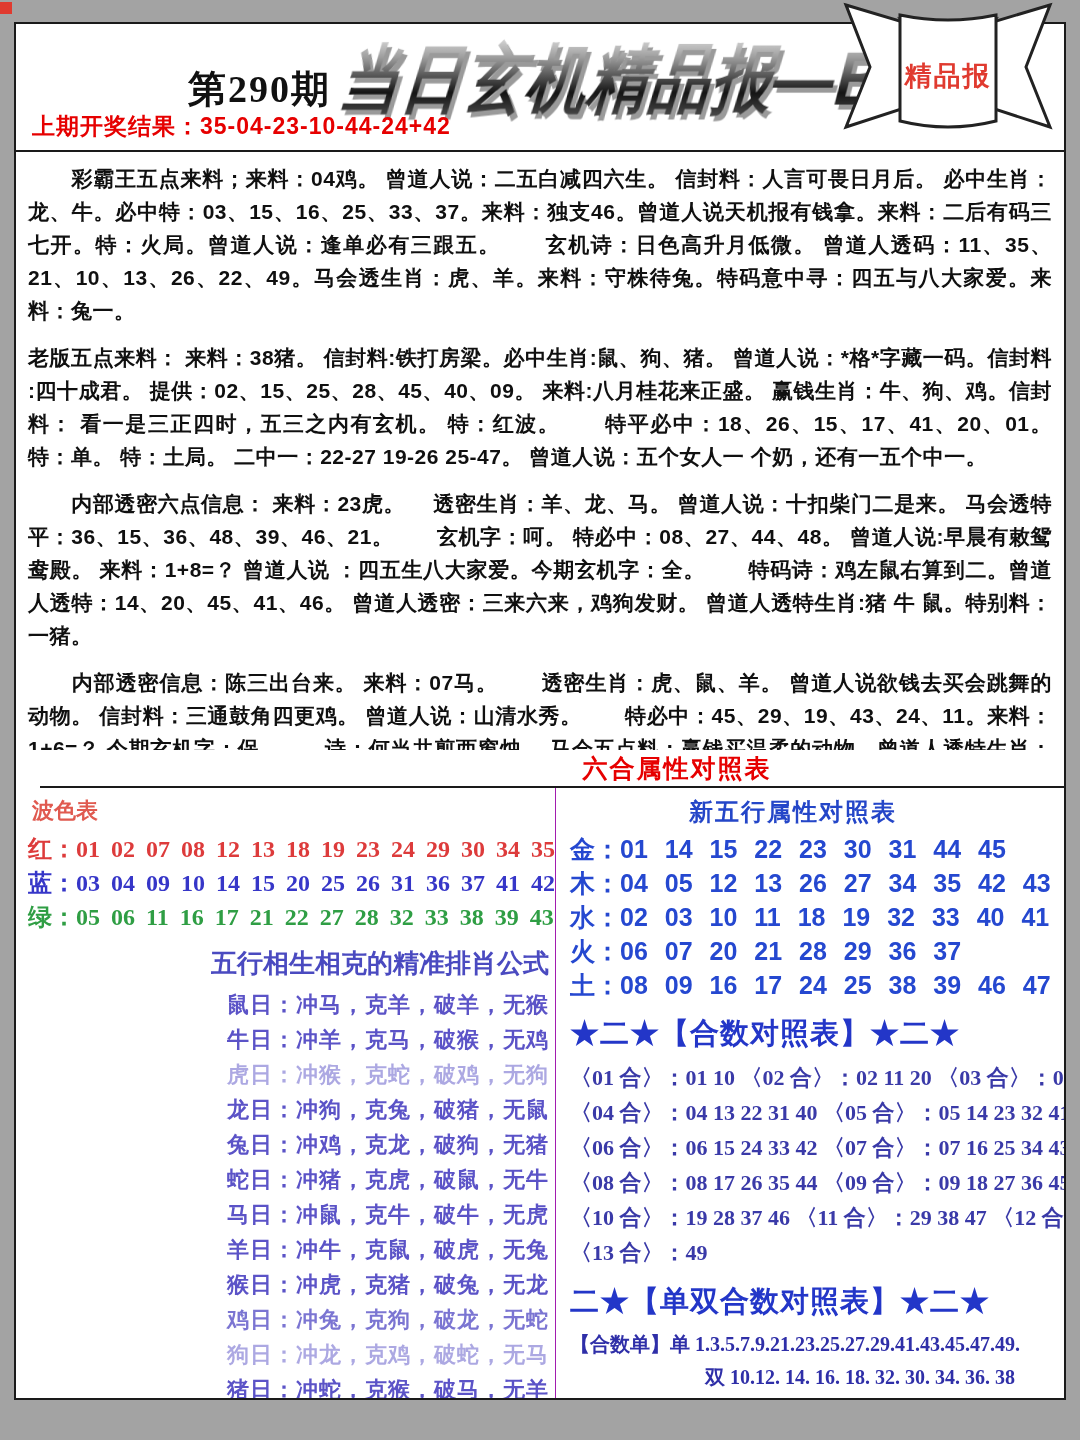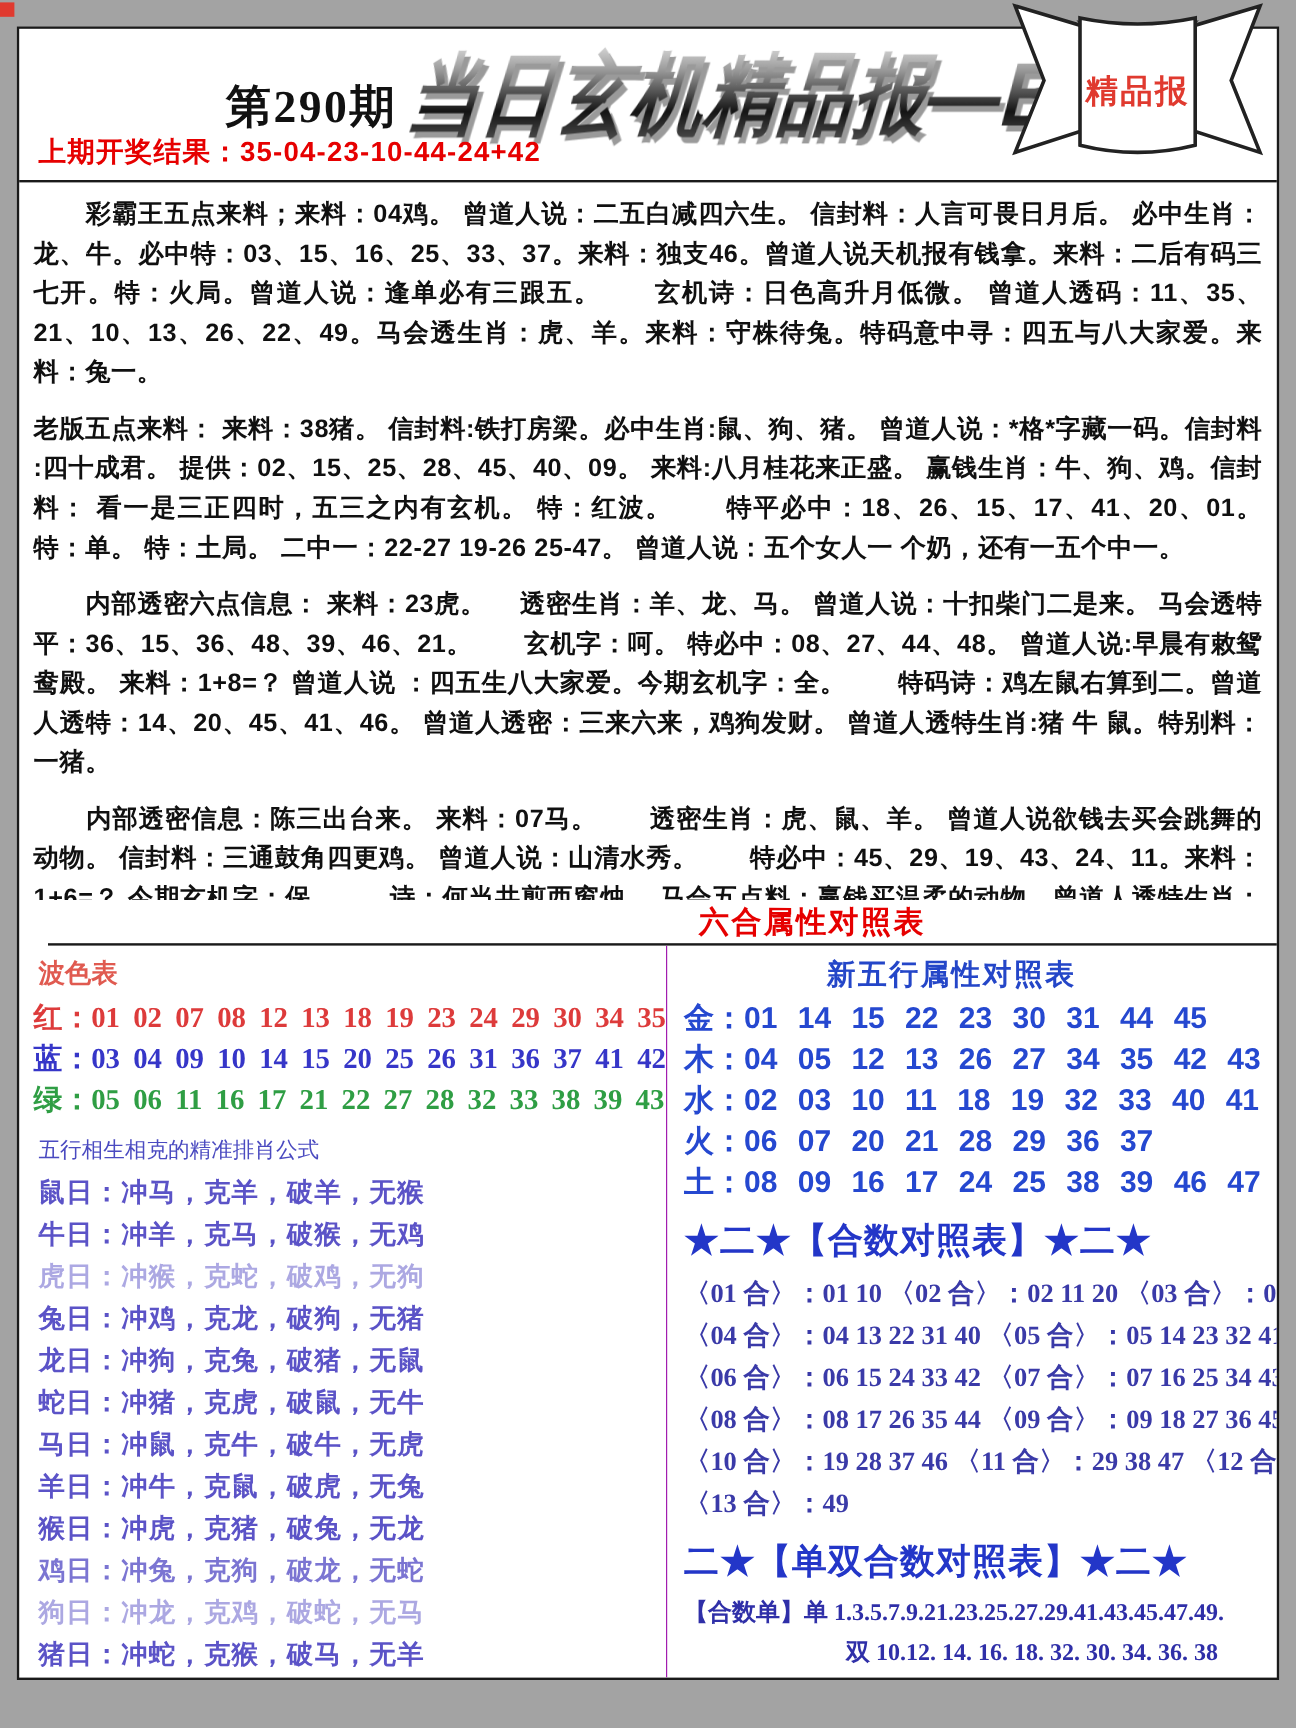--- a/index.html
+++ b/index.html
@@ -34,22 +34,22 @@
   .columns{flex:1;display:flex;overflow:hidden;}
   .col-left{width:540px;flex:none;border-right:1px solid #a21caf;padding:6px 6px 0 12px;
         box-sizing:border-box;overflow:hidden;}
   .col-right{flex:1;padding:4px 8px 0 14px;box-sizing:border-box;overflow:hidden;}
   .bose-title{font-size:22px;font-weight:bold;color:#e05a50;margin:2px 0 6px 4px;}
   .bose-row{font-family:"Liberation Serif",serif;font-size:24px;font-weight:bold;
         line-height:34px;word-spacing:5px;white-space:nowrap;}
   .bose-red{color:#dd3b3b;}
   .bose-blue{color:#3636c8;}
   .bose-green{color:#2f9e44;}
-  .formula-title{font-size:18px;font-weight:normal;color:#4a4ac0;margin:12px 0 6px 4px;}
-  .zodiac{list-style:none;margin:0;padding:0 0 0 4px;}
+  .formula-title{font-size:26px;font-weight:bold;color:#4a4ac0;margin:12px 0 6px 4px;text-align:right;}
+  .zodiac{list-style:none;margin:0;padding:0 0 0 4px;text-align:right;}
   .zodiac li{font-size:22px;font-weight:bold;color:#5b53c7;line-height:35px;letter-spacing:1px;}
   .zodiac li:nth-child(3),.zodiac li:nth-child(11){opacity:.5;filter:blur(.6px);}
   .zodiac li:nth-child(10){opacity:.8;}
   .wuxing-title{font-size:24px;font-weight:bold;color:#2446c8;text-align:center;
         margin:4px 40px 4px 0;letter-spacing:2px;}
   .wuxing-row{font-size:25px;font-weight:bold;color:#2548d0;line-height:34px;word-spacing:10px;
         white-space:nowrap;}
   .hesu-title{font-size:29px;font-weight:bold;color:#2336c8;margin:12px 0 6px 0;letter-spacing:1px;}
   .hesu-row{font-family:"Liberation Serif",serif;font-size:22px;font-weight:600;color:#3a3aa8;
         line-height:35px;white-space:nowrap;}
@@ -87,22 +87,22 @@
       <div class="col-left">
         <div class="bose-title">波色表</div>
         <div class="bose-row bose-red">红：01 02 07 08 12 13 18 19 23 24 29 30 34 35 40 45 46</div>
         <div class="bose-row bose-blue">蓝：03 04 09 10 14 15 20 25 26 31 36 37 41 42 47 48</div>
         <div class="bose-row bose-green">绿：05 06 11 16 17 21 22 27 28 32 33 38 39 43 44 49</div>
         <div class="formula-title">五行相生相克的精准排肖公式</div>
         <ul class="zodiac">
           <li>鼠日：冲马，克羊，破羊，无猴</li>
           <li>牛日：冲羊，克马，破猴，无鸡</li>
           <li>虎日：冲猴，克蛇，破鸡，无狗</li>
+          <li>龙日：冲狗，克兔，破猪，无鼠</li>
           <li>兔日：冲鸡，克龙，破狗，无猪</li>
-          <li>龙日：冲狗，克兔，破猪，无鼠</li>
           <li>蛇日：冲猪，克虎，破鼠，无牛</li>
           <li>马日：冲鼠，克牛，破牛，无虎</li>
           <li>羊日：冲牛，克鼠，破虎，无兔</li>
           <li>猴日：冲虎，克猪，破兔，无龙</li>
           <li>鸡日：冲兔，克狗，破龙，无蛇</li>
           <li>狗日：冲龙，克鸡，破蛇，无马</li>
           <li>猪日：冲蛇，克猴，破马，无羊</li>
         </ul>
       </div>
 

